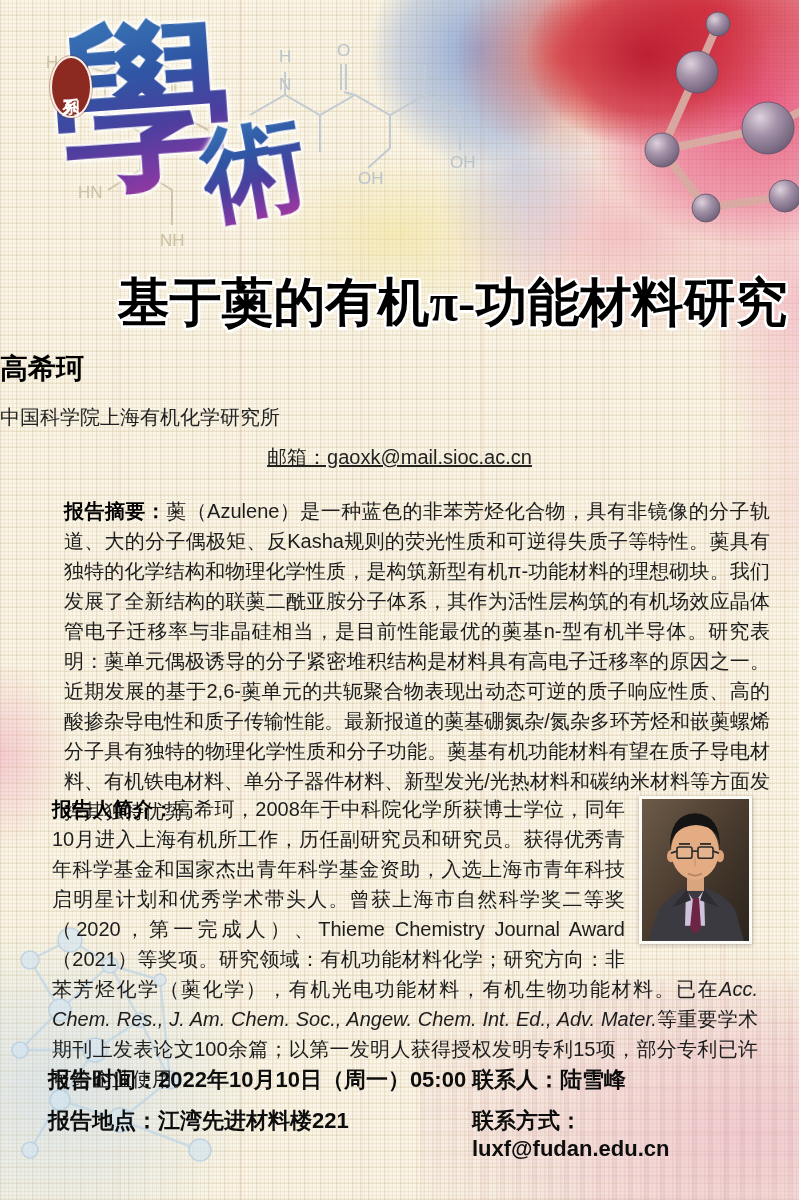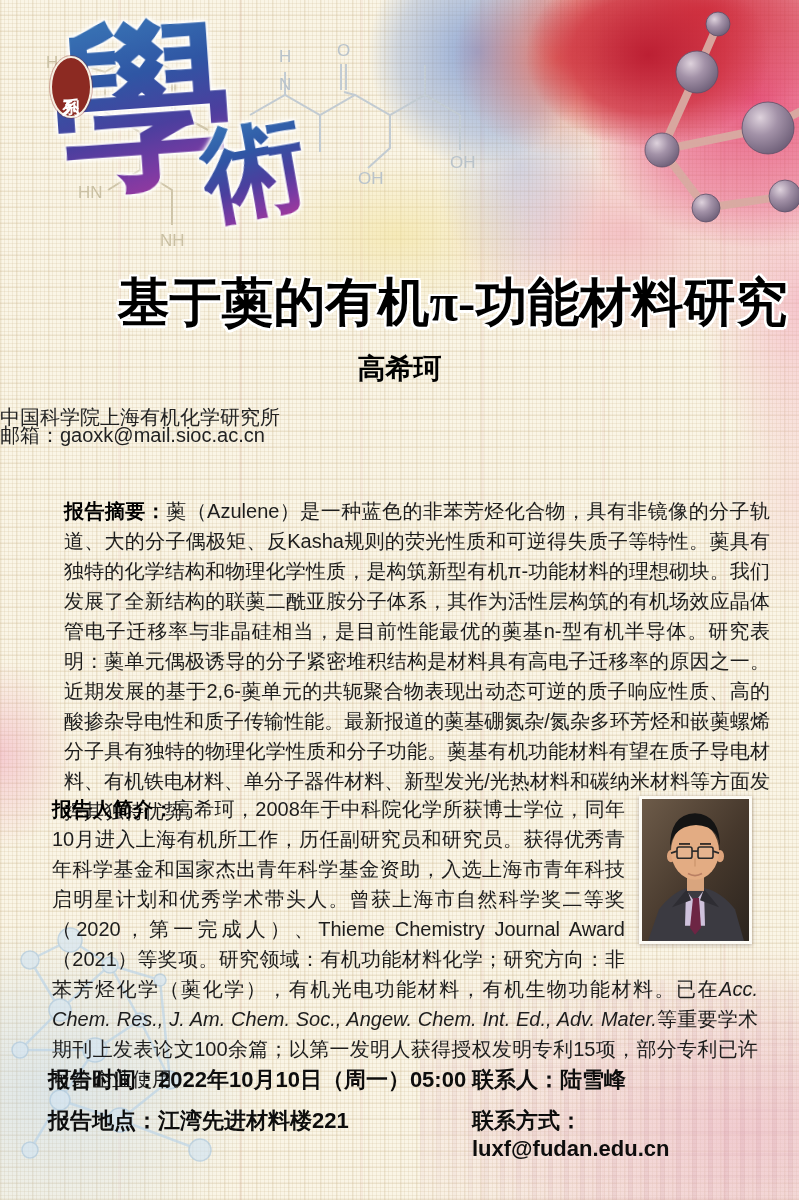--- a/index.html
+++ b/index.html
@@ -75,25 +75,25 @@
   .dept{
     position:absolute;left:333px;top:148px;z-index:3;
     font-weight:bold;font-size:45px;letter-spacing:1px;color:#3e3193;
   }
   
   .title{
     position:absolute;left:0;top:252px;width:100%;text-align:center;z-index:3;
     font-family:"Liberation Serif","DejaVu Serif",serif;font-weight:bold;font-size:52px;color:#000;
   }
   .speaker{
-    position:absolute;left:0;top:350px;width:100%;text-align:center;z-index:3;
+    position:absolute;left:0;top:350px;width:100%;text-align:left;z-index:3;
     font-family:"Liberation Serif","DejaVu Serif",serif;font-weight:bold;font-size:28px;color:#000;
   }
   .affiliation{position:absolute;left:0;top:404px;width:100%;text-align:left;z-index:3;font-size:20px;color:#222;}
-  .email{position:absolute;left:0;top:422px;width:100%;z-index:3;font-size:20px;color:#222;}
+  .email{position:absolute;left:0;top:444px;width:100%;text-align:center;z-index:3;font-size:20px;color:#222;text-decoration:underline;}
   
   .abstract,.bio{
     position:absolute;left:48px;width:706px;z-index:3;
     font-size:20px;line-height:30px;text-align:justify;color:#1d1d1d;
   }
   .abstract{top:496px;padding-left:16px;}
   .bio{top:790px;}
   .para-label{font-weight:bold;color:#000;}
   .journals{font-style:italic;}
   .photo-float{

